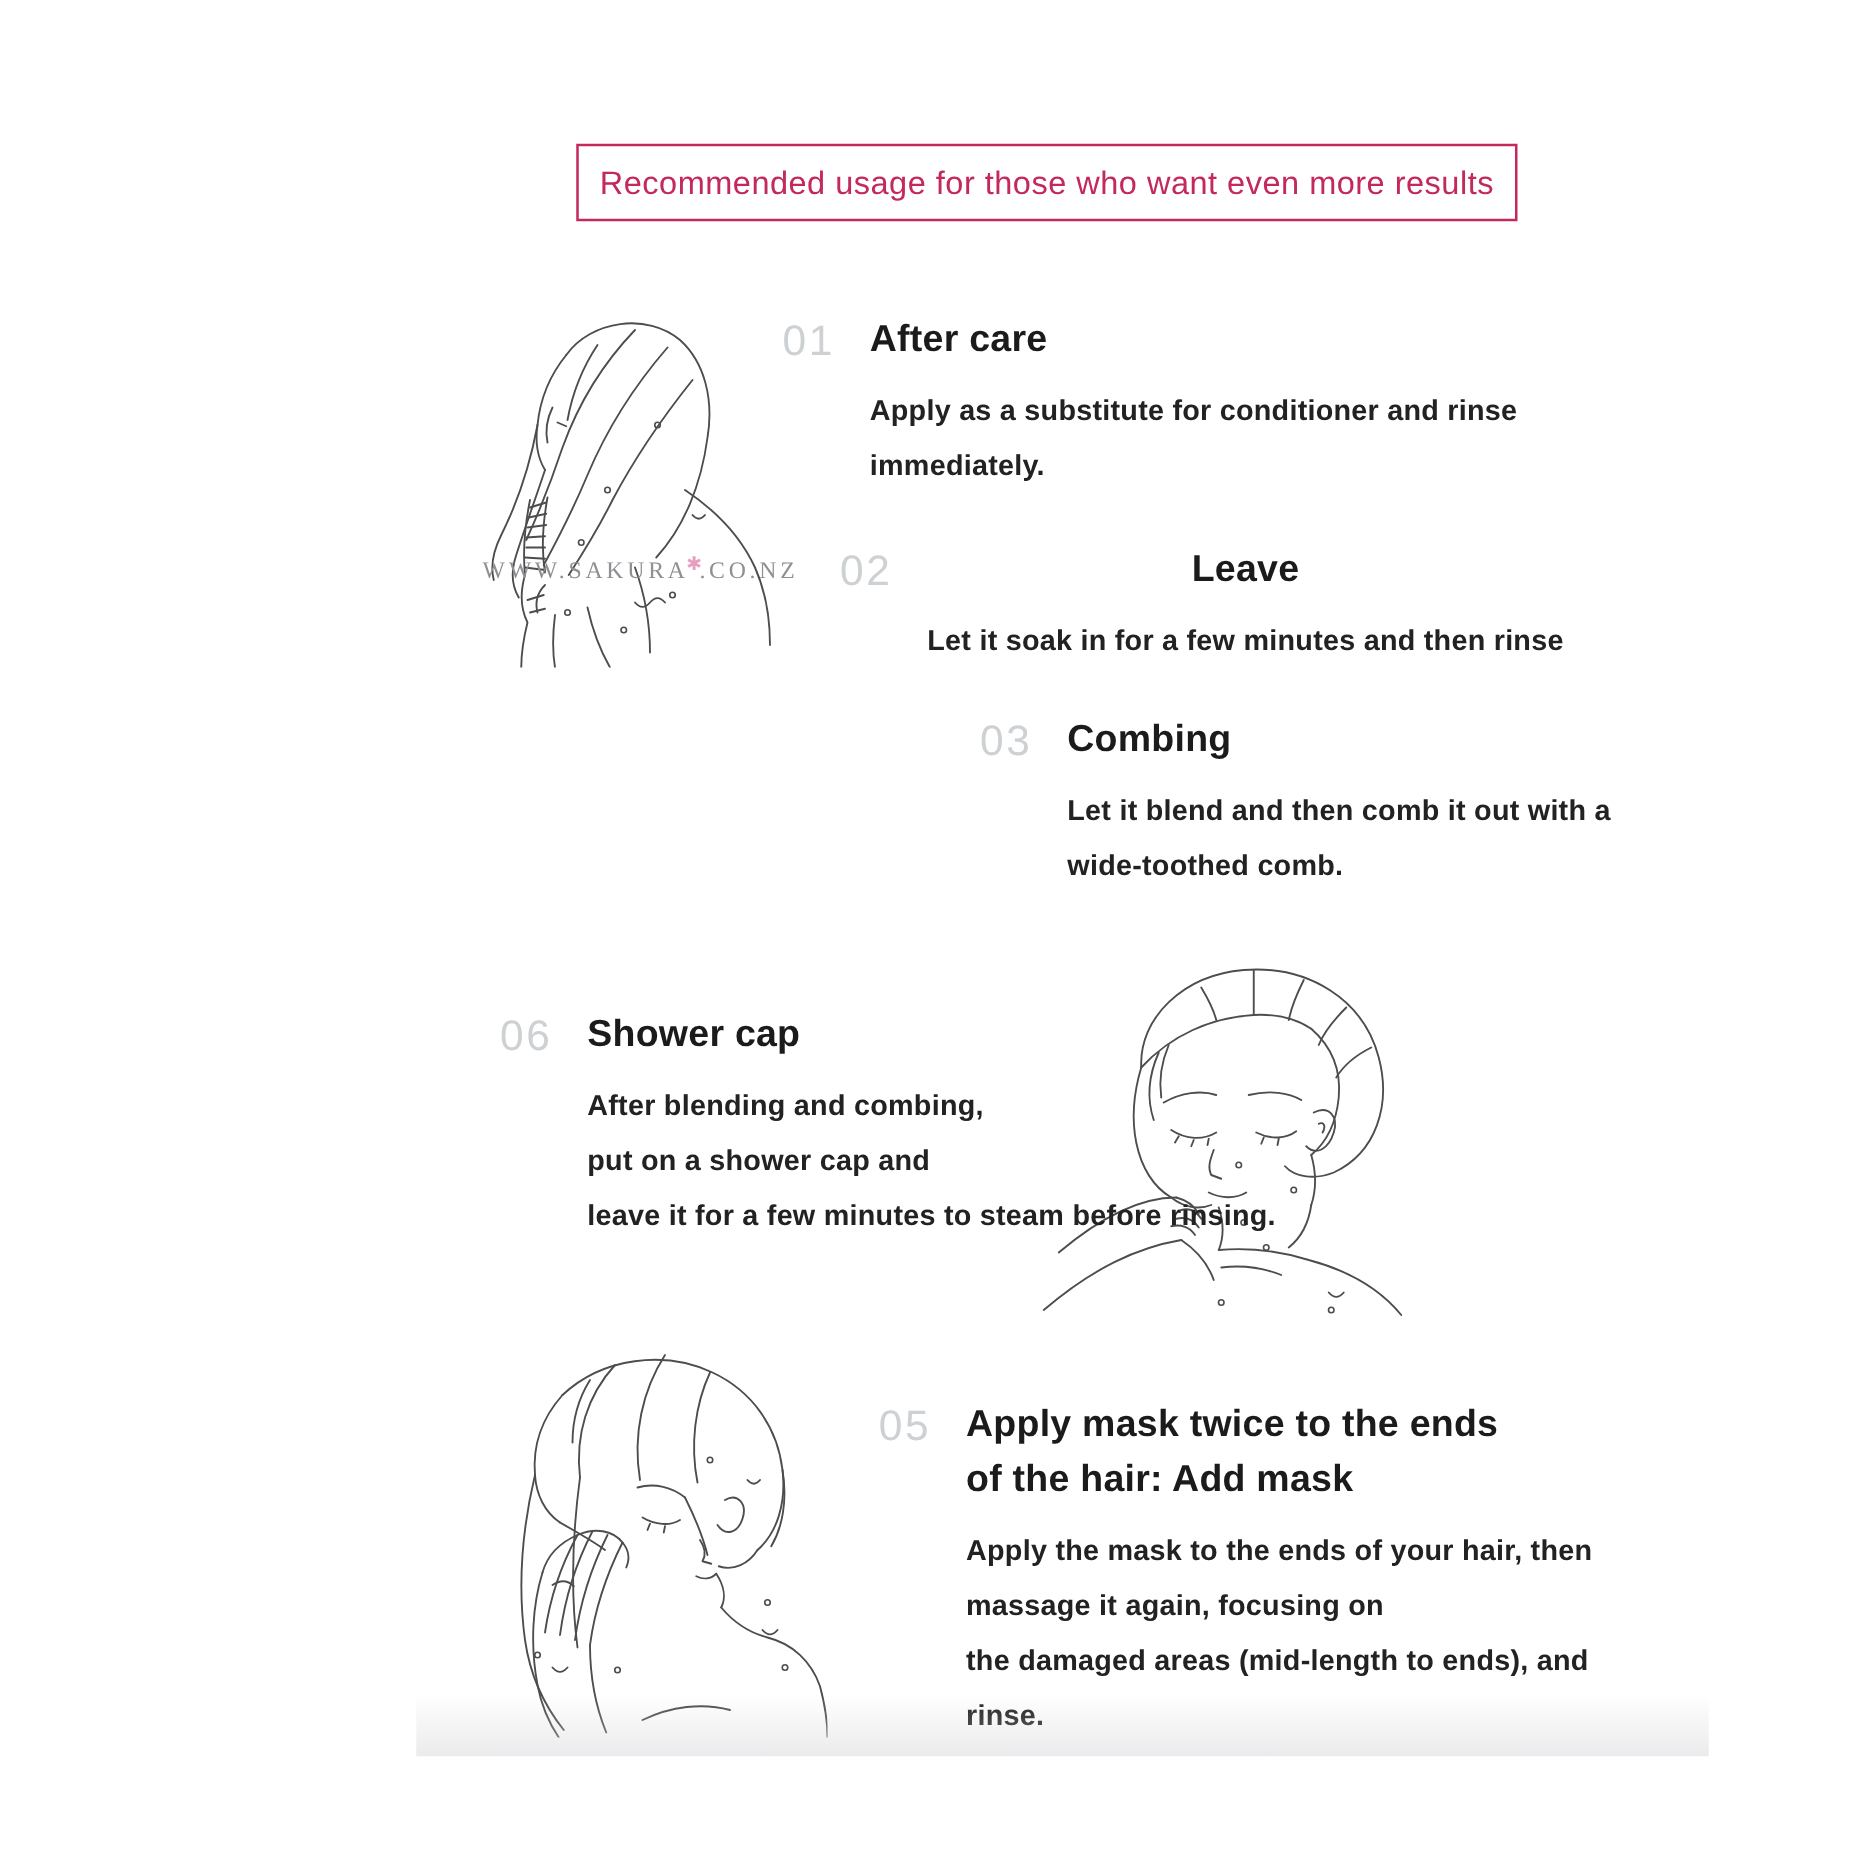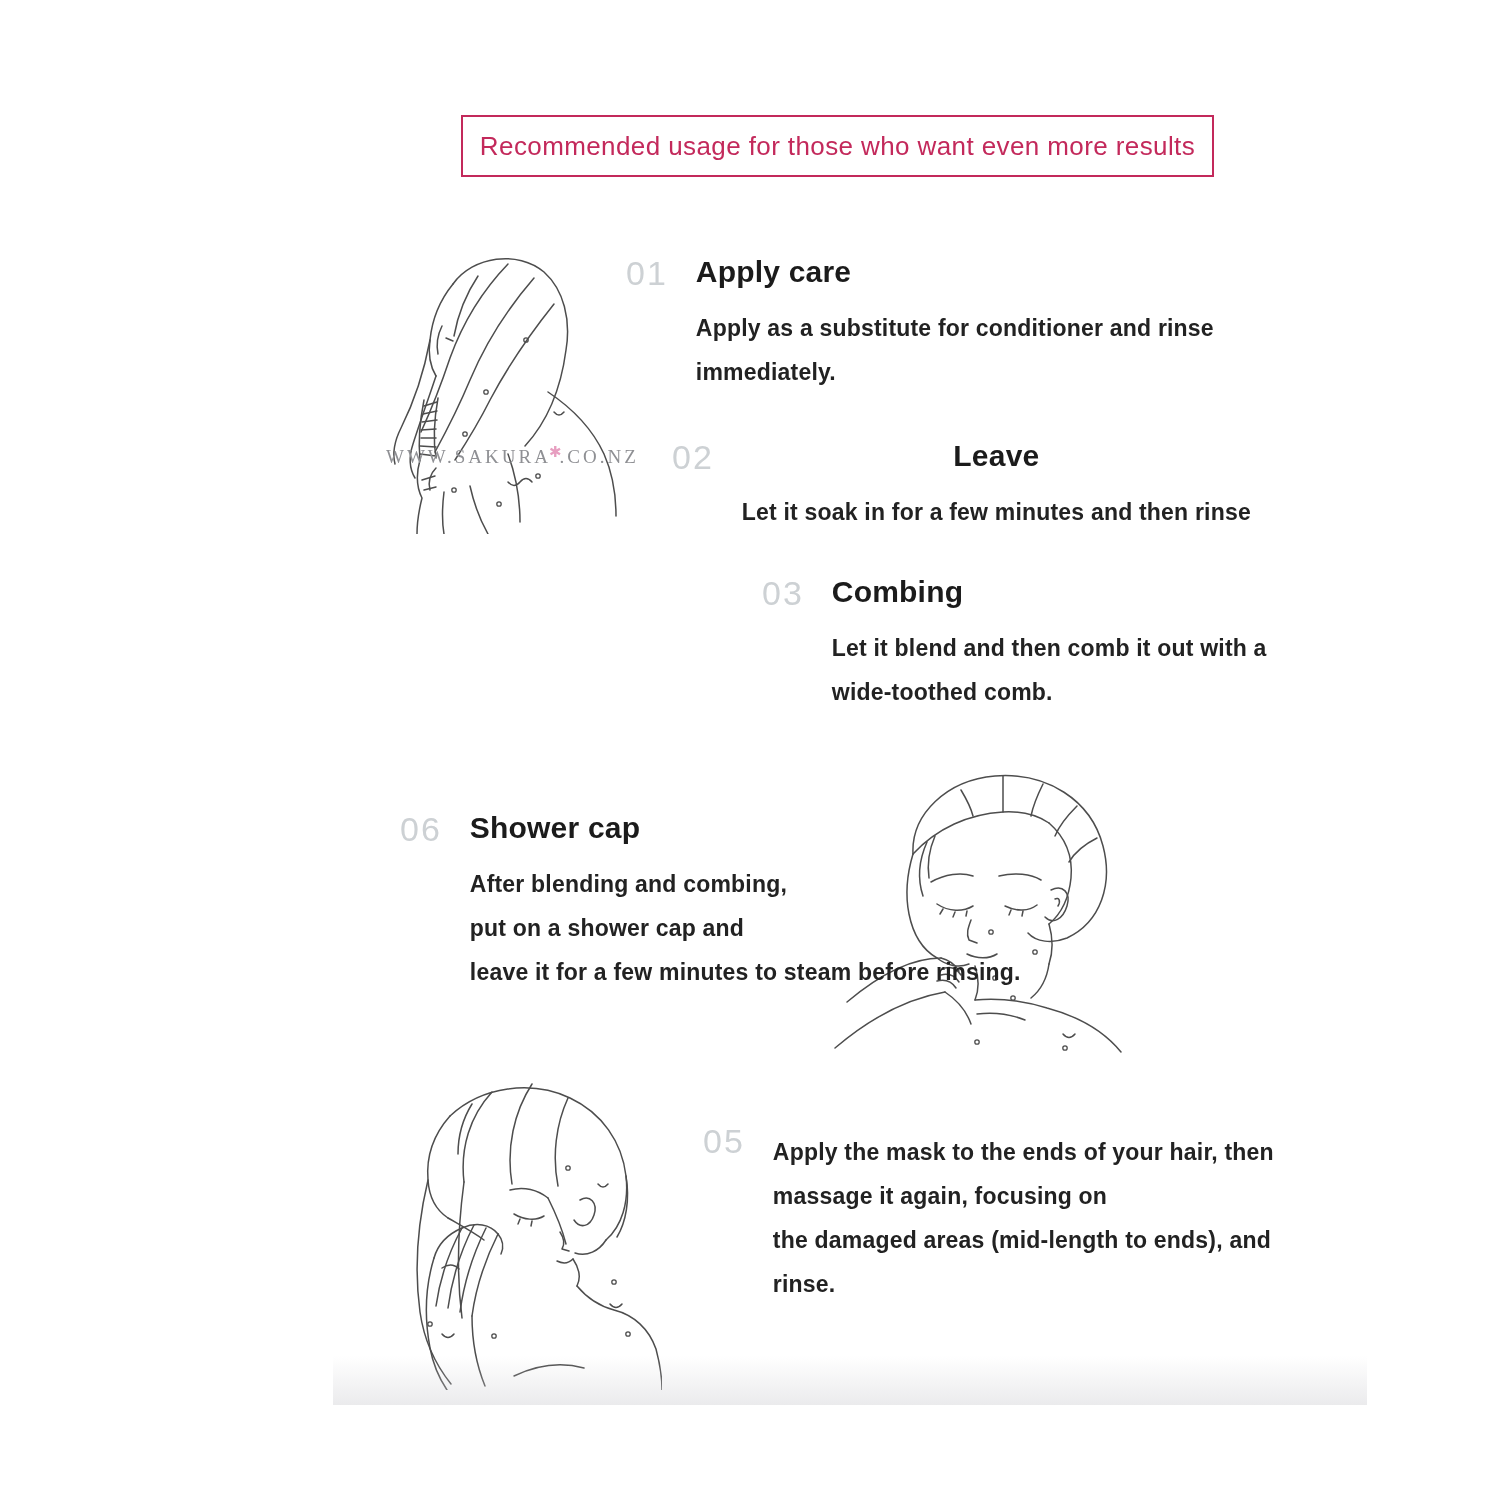--- a/index.html
+++ b/index.html
@@ -24,21 +24,21 @@
   .step .title{
     margin:0;font-size:30px;line-height:44px;font-weight:700;color:var(--heading,#1b1b1b);
     white-space:pre-line;letter-spacing:.2px;
   }
   .step .desc{
     margin:12px 0 0;font-size:23px;line-height:44px;color:var(--body,#222);
     white-space:pre-line;letter-spacing:.2px;font-weight:bold;
   }
   #step1{left:536px;top:250px;}
   #step2{left:582px;top:434px;text-align:center;}
-  #step3{left:672px;top:570px;}
+  #step3{left:694px;top:570px;}
   #step4{left:310px;top:806px;}
   #step5{left:613px;top:1118px;}
   
   .illo{position:absolute;z-index:1;}
   .illo path{fill:none;stroke:var(--line-art,#4d4d4d);stroke-width:1.5;stroke-linecap:round;stroke-linejoin:round;}
   .illo circle{fill:none;stroke:var(--line-art,#4d4d4d);stroke-width:1.3;}
   .illo1{left:268px;top:242px;width:272px;height:292px;}
   .illo2{left:735px;top:762px;width:322px;height:308px;}
   .illo3{left:232px;top:1072px;width:340px;height:318px;}
   
@@ -95,21 +95,21 @@
       <circle cx="180" cy="234" r="2.2"></circle>
     <circle cx="141" cy="262" r="2.2"></circle>
       <circle cx="96" cy="248" r="2.2"></circle>
   </svg>
 
   <div class="watermark"><span>WWW.SAKURA</span><span class="star">✱</span><span>.CO.NZ</span></div>
 
   <div class="step" id="step1">
     <div class="num">01</div>
     <div class="txt">
-      <h3 class="title">Apply care</h3>
+      <h3 class="title">After care</h3>
       <p class="desc">Apply as a substitute for conditioner and rinse
 immediately.</p>
     </div>
   </div>
 
   <div class="step" id="step2">
     <div class="num">02</div>
     <div class="txt">
       <h3 class="title">Leave</h3>
       <p class="desc">Let it soak in for a few minutes and then rinse</p>
@@ -131,20 +131,22 @@
       <h3 class="title">Shower cap</h3>
       <p class="desc">After blending and combing,
 put on a shower cap and
 leave it for a few minutes to steam before rinsing.</p>
     </div>
   </div>
 
   <div class="step" id="step5">
     <div class="num">05</div>
     <div class="txt">
+      <h3 class="title">Apply mask twice to the ends
+of the hair: Add mask</h3>
       <p class="desc">Apply the mask to the ends of your hair, then
 massage it again, focusing on
 the damaged areas (mid-length to ends), and
 rinse.</p>
     </div>
   </div>
 
   <svg class="illo illo2" viewBox="0 0 322 308" aria-hidden="true">
     <path d="M88,92 C86,52 122,18 170,14 C222,10 266,38 278,84 C288,122 276,160 242,176 C227,182 211,180 203,171"></path>
     <path d="M88,92 C112,66 144,52 178,50 C196,49 212,53 224,61"></path>

